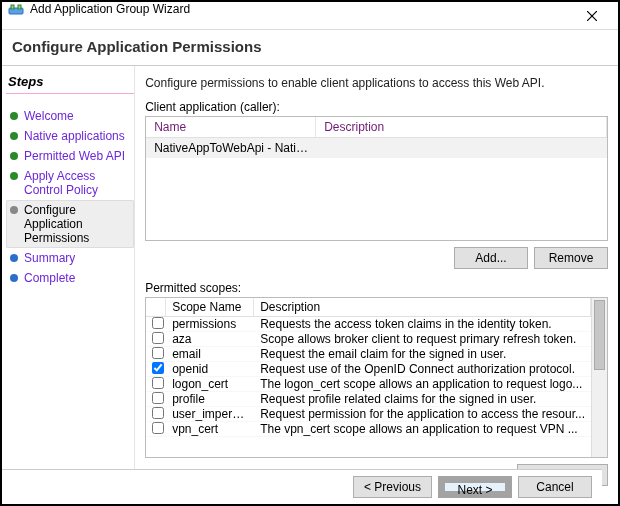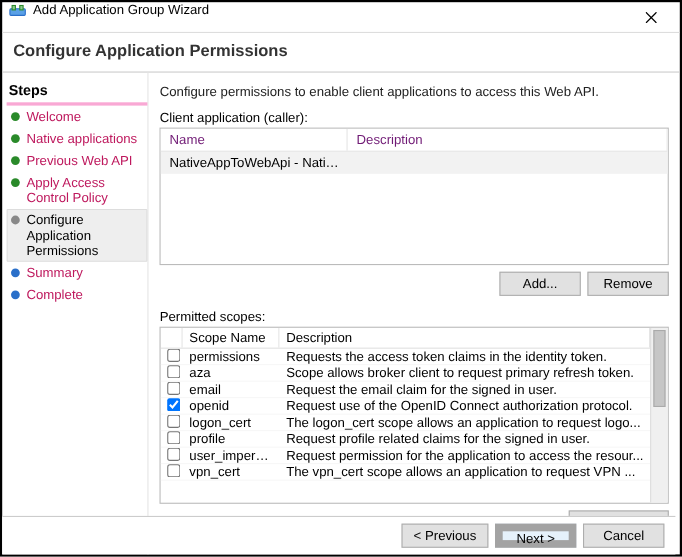--- a/index.html
+++ b/index.html
@@ -47,39 +47,40 @@
   }
   .sidebar {
     width: 165px;
     padding: 6px 0 6px 4px;
     border-right: 1px solid #e5e5e5;
   }
   .steps-title {
     font-weight: bold;
     font-size: 13px;
     padding: 2px 2px 4px 2px;
-    border-bottom: 3px solid #f9a8d4;
-    margin-bottom: 0;
+    border-bottom: 1px solid #f9a8d4;
+    margin-bottom: 12px;
+    font-style: italic;
   }
   .step {
     display: flex;
     align-items: flex-start;
     padding: 3px 2px;
     line-height: 14px;
   }
   .step .bullet {
     width: 8px; height: 8px;
     border-radius: 50%;
     margin: 3px 6px 0 2px;
     flex-shrink: 0;
   }
   .bullet.done { background: #2a8a2a; }
   .bullet.current { background: #888; }
   .bullet.todo { background: #2a6fc9; }
-  .step .label { color: #be185d; cursor: pointer; }
+  .step .label { color: #6d28d9; cursor: pointer; }
   .step.current-step { background: #eee; border: 1px solid #ddd; border-radius: 1px; padding: 2px 1px; }
   .step.current-step .label { color: #000; cursor: default; }
   .main {
     flex: 1;
     padding: 8px 10px 8px 10px;
     position: relative;
     display: flex;
     flex-direction: column;
   }
   .intro { margin: 2px 0 8px 0; color: #222; }
@@ -160,21 +161,21 @@
     position:absolute; top:2px; left:2px; right:2px; height:70px;
     background:#c6c6c6; border:1px solid #aaa;
   }
   .footer {
     display:flex;
     justify-content:flex-end;
     gap:6px;
     padding: 6px 10px;
     border-top: 1px solid #ccc;
     position: absolute;
-    bottom: 2px; left: 2px; right: 6px;
+    bottom: 2px; left: 2px; right: 18px;
     background:#fff;
   }
 </style>
 </head>
 <body>
 
 <div class="titlebar">
   <span class="app-icon">
     <svg width="16" height="16" viewBox="0 0 16 16">
       <rect x="1" y="6" width="14" height="6" rx="1" fill="#5aa0e6" stroke="#2a6fc9"></rect>
@@ -202,21 +203,21 @@
     <div class="step">
       <span class="bullet done"></span>
       <span class="label">Welcome</span>
     </div>
     <div class="step">
       <span class="bullet done"></span>
       <span class="label">Native applications</span>
     </div>
     <div class="step">
       <span class="bullet done"></span>
-      <span class="label">Previous Web API</span>
+      <span class="label">Permitted Web API</span>
     </div>
     <div class="step">
       <span class="bullet done"></span>
       <span class="label">Apply Access Control Policy</span>
     </div>
     <div class="step current-step">
       <span class="bullet current"></span>
       <span class="label">Configure Application Permissions</span>
     </div>
     <div class="step">

